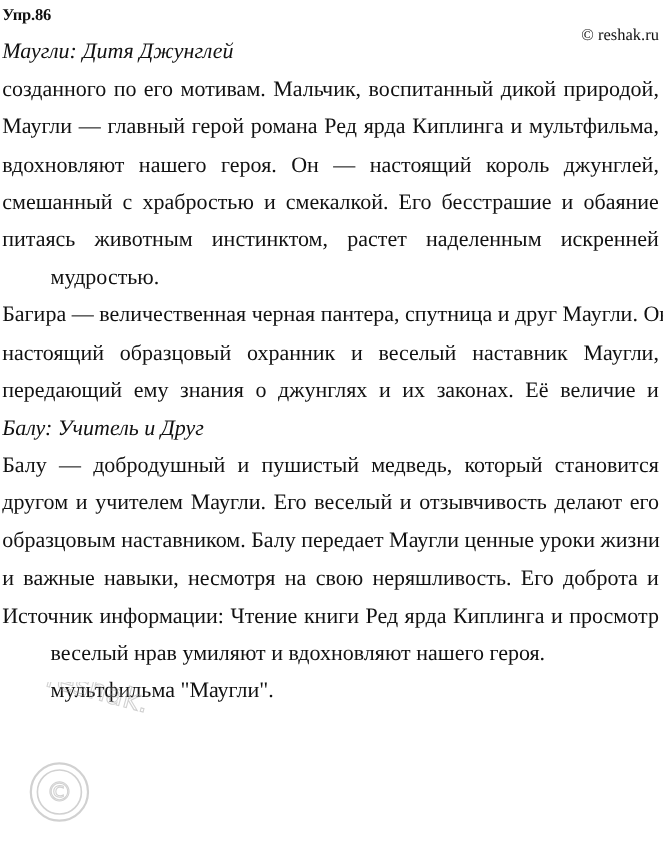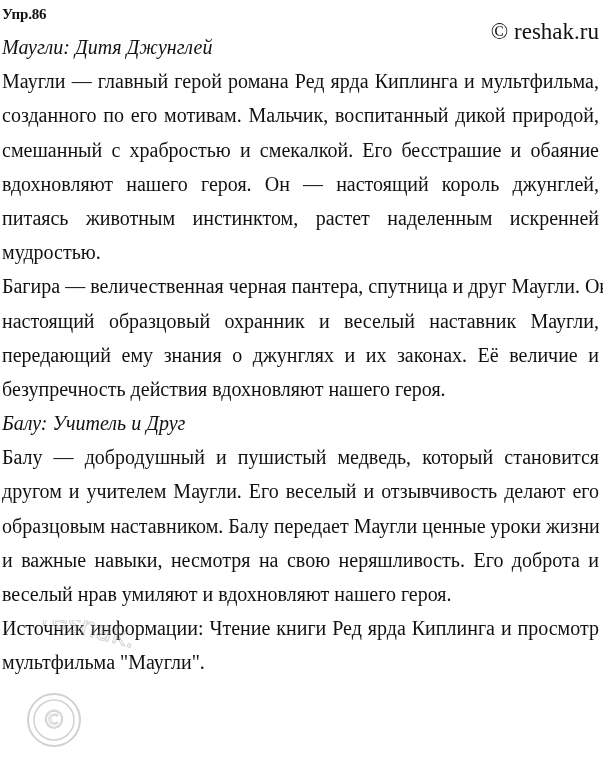--- a/index.html
+++ b/index.html
@@ -6,64 +6,63 @@
   body {
     width: 603px; height: 768px; overflow: hidden; position: relative;
     font-family: "Liberation Serif", "DejaVu Serif", serif;
     color: #111111;
   }
   .header {
     position: absolute; left: 2px; top: 0; width: 597px; height: 28px;
     display: flex; justify-content: space-between; align-items: center;
   }
   .ex-title { font-weight: bold; font-size: 15px; letter-spacing: -0.2px; }
-  .copyright { font-size: 23px; margin-top: 36px; }
+  .copyright { font-size: 15px; margin-top: 36px; }
   .content {
     position: absolute; left: 2px; top: 30px; width: 597px;
     font-size: 20px; line-height: 34.2px;
   }
   .line { white-space: nowrap; text-align: justify; text-align-last: justify; display: block; height: 34.2px; }
-  .line.last { text-align-last: left; }
+  .line.last { text-align-last: left; margin-left: 44px; }
   .heading { display: block; height: 34.2px; white-space: nowrap; font-style: italic; }
   .watermark {
     position: absolute; left: 12px; top: 620px; width: 120px; height: 140px;
     pointer-events: none; opacity: 0.45;
   }
 </style>
 </head>
 <body>
 
 <div class="header">
   <span class="ex-title">Упр.86</span>
   <span class="copyright">© reshak.ru</span>
 </div>
 
 <div class="content">
 
   <span class="heading">Маугли: Дитя Джунглей</span>
+  <span class="line">созданного по его мотивам. Мальчик, воспитанный дикой природой,</span>
   <span class="line">Маугли — главный герой романа Ред ярда Киплинга и мультфильма,</span>
-  <span class="line">созданного по его мотивам. Мальчик, воспитанный дикой природой,</span>
+  <span class="line">вдохновляют нашего героя. Он — настоящий король джунглей,</span>
   <span class="line">смешанный с храбростью и смекалкой. Его бесстрашие и обаяние</span>
-  <span class="line">вдохновляют нашего героя. Он — настоящий король джунглей,</span>
   <span class="line">питаясь животным инстинктом, растет наделенным искренней</span>
   <span class="line last">мудростью.</span>
 
   <span class="line">Багира — величественная черная пантера, спутница и друг Маугли. Она</span>
   <span class="line">настоящий образцовый охранник и веселый наставник Маугли,</span>
   <span class="line">передающий ему знания о джунглях и их законах. Её величие и</span>
-  <span class="line last">безупречность действия вдохновляют нашего героя.</span>
 
   <span class="heading">Балу: Учитель и Друг</span>
   <span class="line">Балу — добродушный и пушистый медведь, который становится</span>
   <span class="line">другом и учителем Маугли. Его веселый и отзывчивость делают его</span>
   <span class="line">образцовым наставником. Балу передает Маугли ценные уроки жизни</span>
   <span class="line">и важные навыки, несмотря на свою неряшливость. Его доброта и</span>
+  <span class="line">Источник информации: Чтение книги Ред ярда Киплинга и просмотр</span>
+
   <span class="line last">веселый нрав умиляют и вдохновляют нашего героя.</span>
-
-  <span class="line">Источник информации: Чтение книги Ред ярда Киплинга и просмотр</span>
   <span class="line last">мультфильма "Маугли".</span>
 </div>
 
 <div class="watermark">
   <svg width="120" height="140" viewBox="0 0 120 140">
     <circle cx="42" cy="100" r="26" fill="none" stroke="#9a9a9a" stroke-width="2"></circle>
     <circle cx="42" cy="100" r="20" fill="none" stroke="#9a9a9a" stroke-width="1.5"></circle>
     <text x="42" y="108" text-anchor="middle" font-size="24" fill="none" stroke="#9a9a9a" stroke-width="1" font-family="DejaVu Sans, sans-serif">©</text>
     <text x="18" y="40" font-size="26" fill="none" stroke="#9a9a9a" stroke-width="1" font-family="DejaVu Sans, sans-serif" transform="rotate(-25 18 40) rotate(40 70 60)">reshak.ru</text>
   </svg>

